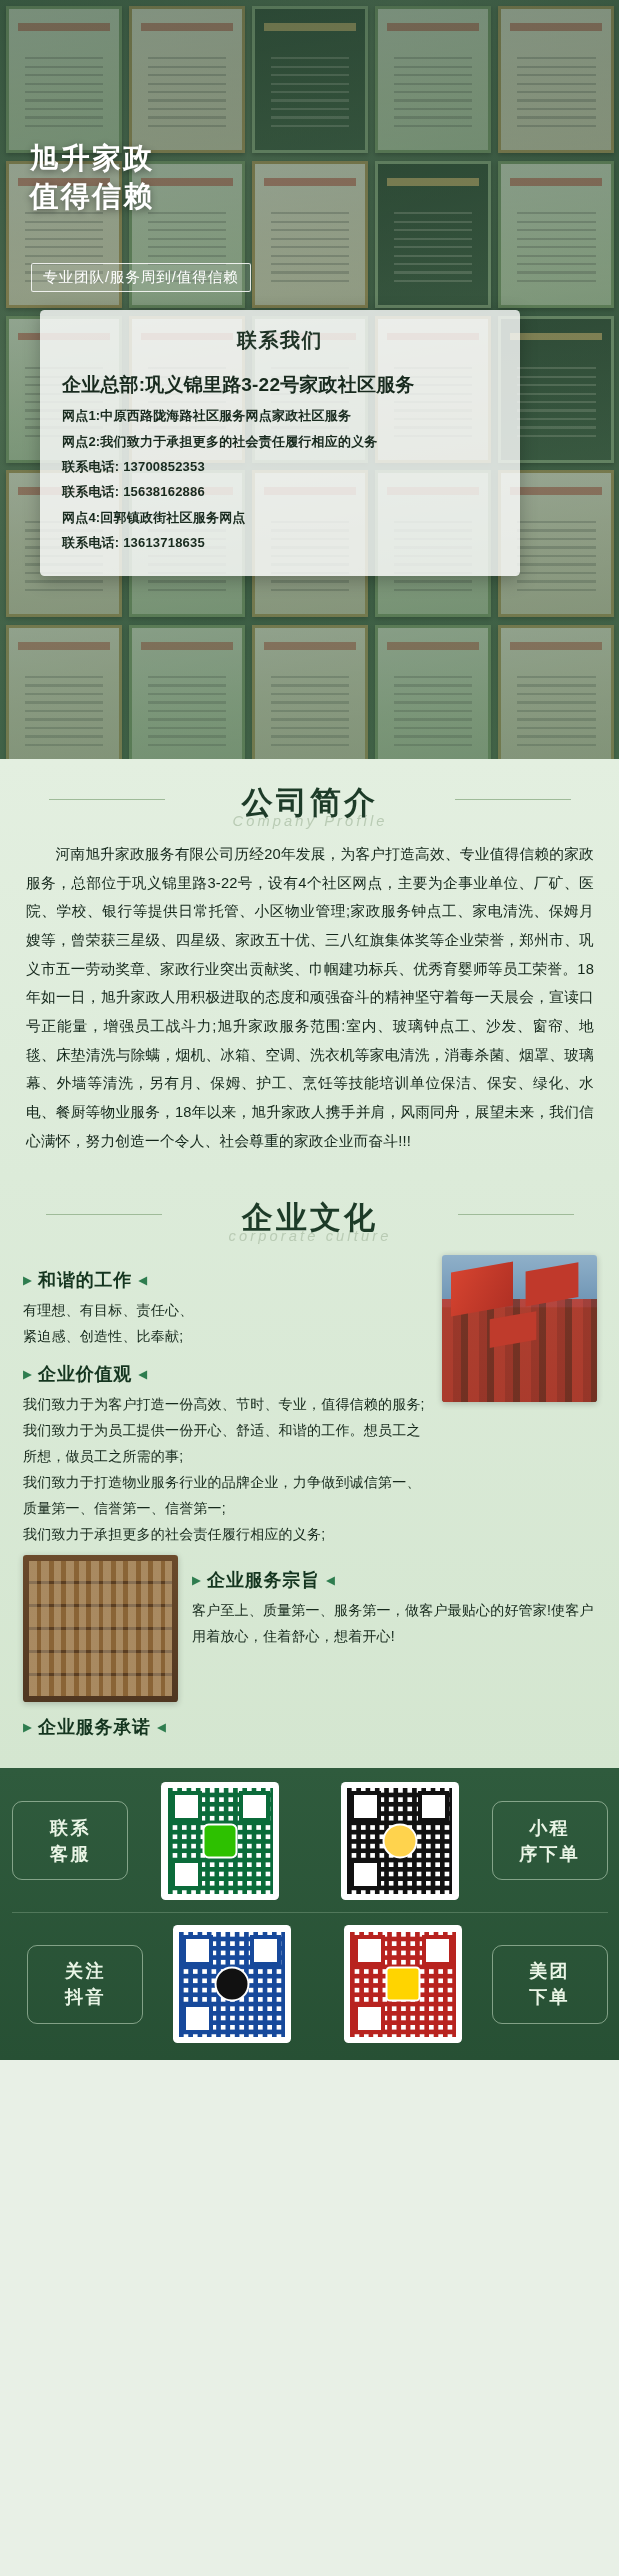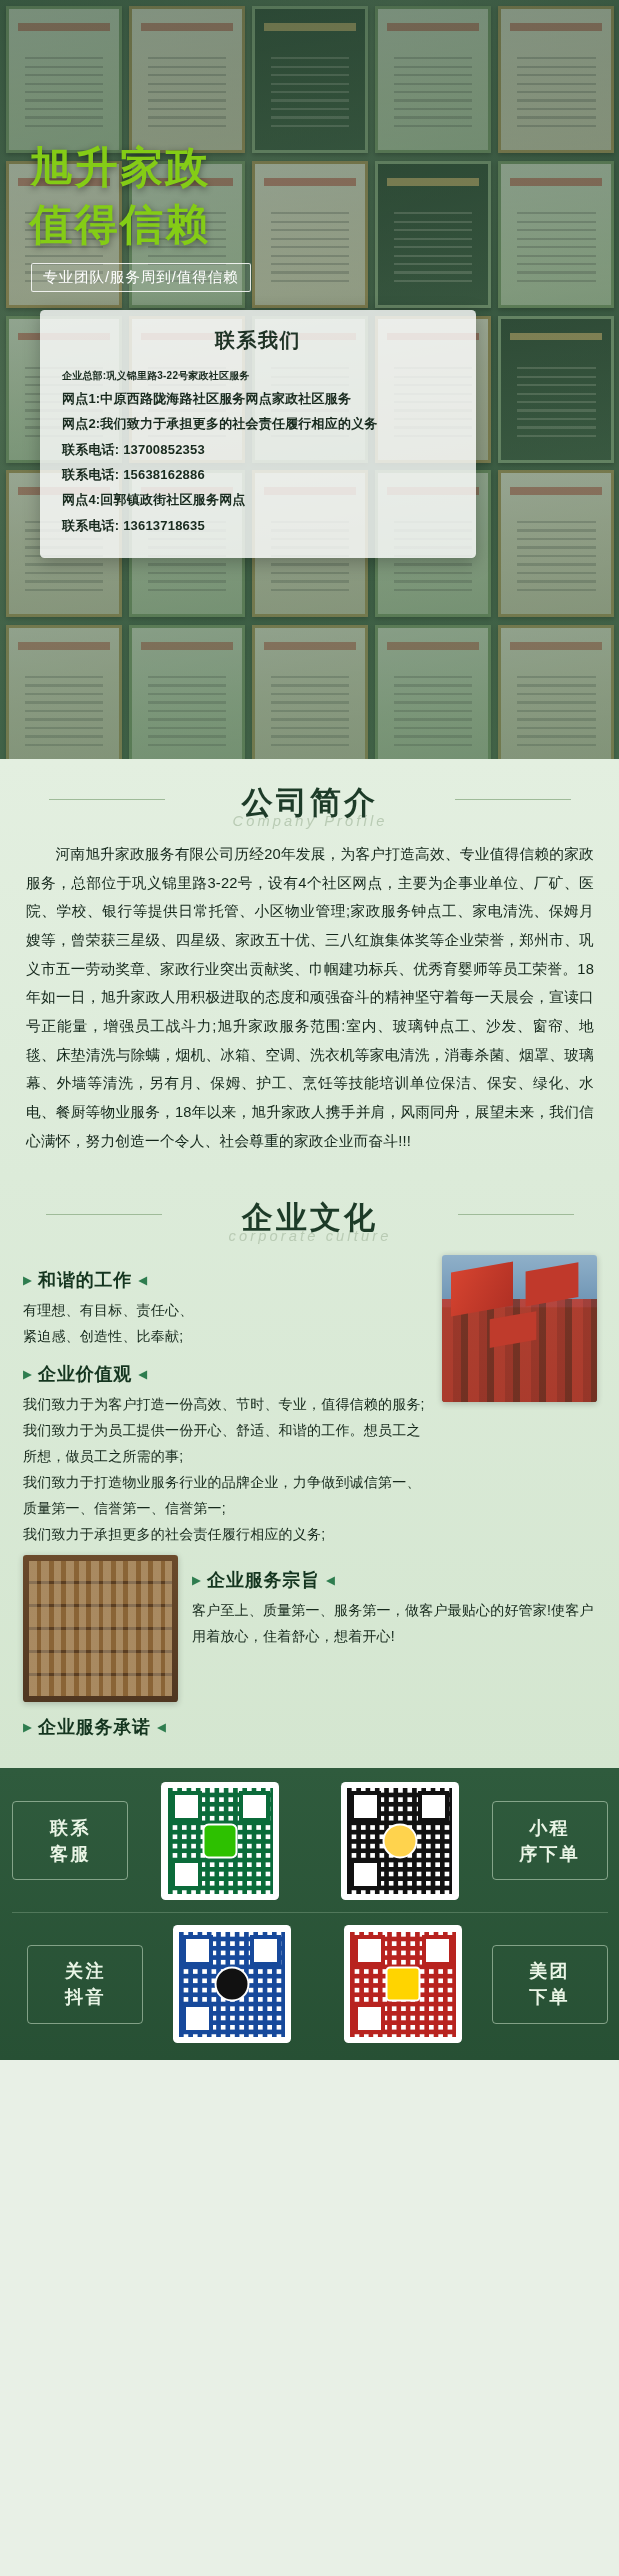--- a/index.html
+++ b/index.html
@@ -81,22 +81,22 @@
   .hero-veil {
     position: absolute;
     inset: 0;
     background: linear-gradient(180deg, rgba(40,70,50,.55) 0%, rgba(45,75,52,.42) 38%, rgba(60,95,66,.55) 100%);
   }
 
   .hero-title {
     position: absolute;
     left: 29.4px;
     top: 139px;
-    color: #84cc16;
-    font-size: 43px;
+    color: #ffffff;
+    font-size: 29px;
     font-weight: bold;
     line-height: 1.32;
     letter-spacing: 2.3px;
     text-shadow: 0 2.3px 7.7px rgba(0,0,0,.45);
   }
   .hero-sub {
     position: absolute;
     left: 31px;
     top: 263px;
     color: #ffffff;
@@ -106,21 +106,21 @@
     padding: 3.9px 11px;
     border-radius: 2.3px;
     background: rgba(255,255,255,.10);
   }
 
   
   .contact-card {
     position: absolute;
     left: 40px;
     top: 310px;
-    width: 436px;
+    width: 480px;
     background: rgba(255,255,255,.80);
     border-radius: 4.6px;
     padding: 17px 22px 20px 22px;
     box-sizing: border-box;
     box-shadow: 0 4.6px 17px rgba(0,0,0,.25);
   }
   .contact-title {
     text-align: center;
     font-size: 20px;
     font-weight: bold;
@@ -129,21 +129,21 @@
     letter-spacing: 1.5px;
   }
   .contact-line {
     font-size: 13px;
     color: #182a1e;
     font-weight: bold;
     line-height: 1.95;
     letter-spacing: 0.2px;
   }
   .contact-line.hq {
-    font-size: 10px;
+    font-size: 19px;
   }
 
   
   .section {
     position: relative;
     background:
       linear-gradient(180deg, #e3efe0 0%, #dcebd9 100%);
     padding: 23px 26px 22px 26px;
     box-sizing: border-box;
   }
@@ -287,21 +287,21 @@
     align-items: center;
   }
   .f-label {
     color: #eaf5e6;
     text-align: center;
     font-size: 18px;
     font-weight: bold;
     letter-spacing: 2.3px;
     line-height: 1.45;
     border: 1.5px solid rgba(220,240,215,.5);
-    border-radius: 4px;
+    border-radius: 10px;
     padding: 12.4px 3.1px;
   }
   .qr-box {
     margin: 0 auto;
     width: 118px;
     height: 118px;
     background: #ffffff;
     border-radius: 4.6px;
     padding: 6.2px;
     box-sizing: border-box;

